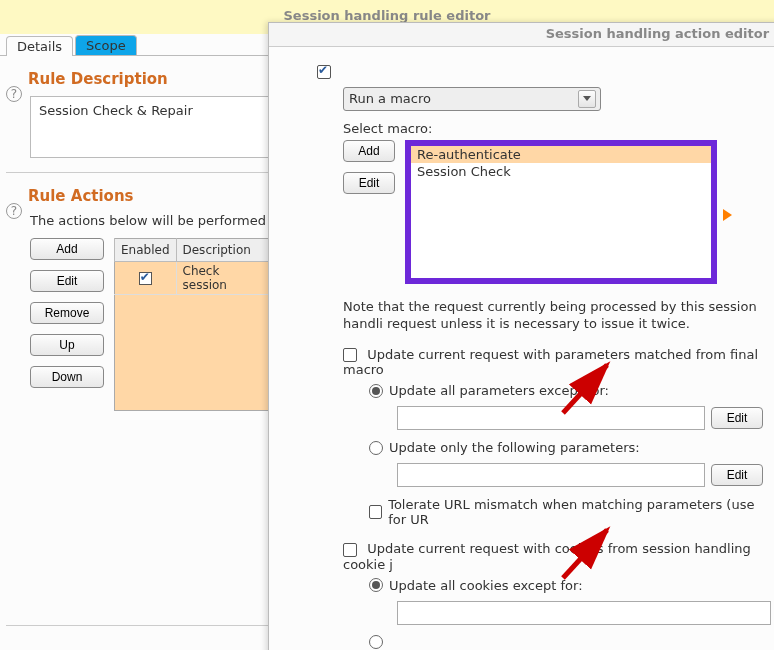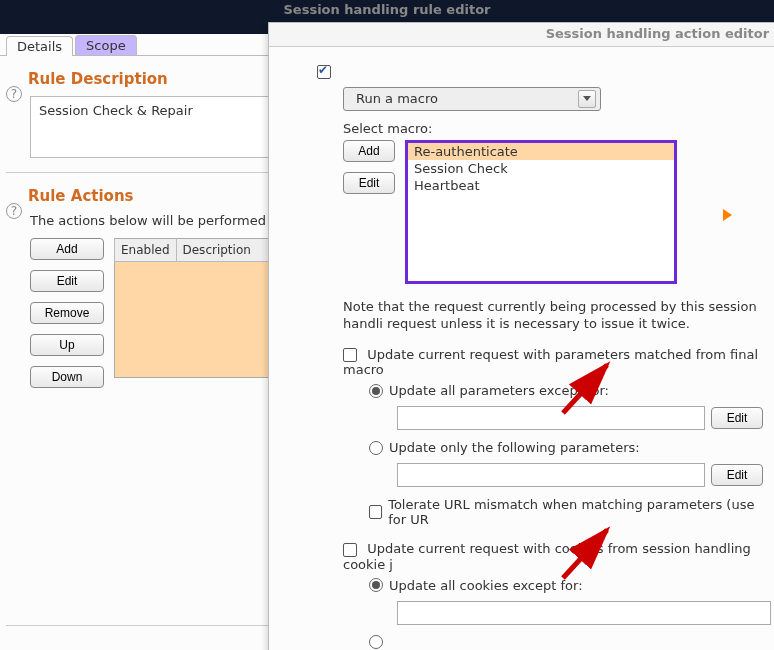--- a/index.html
+++ b/index.html
@@ -23,38 +23,38 @@
   .rule-window {
     position: absolute;
     left: 0; top: 0; width: 774px; height: 650px;
     background: #fcfcfc;
   }
   .rule-title {
     height: 34px;
     text-align: center;
     color: #888;
     font-weight: bold;
-    padding-top: 2px;
-    background: #0f172a;
+    padding-top: 8px;
+    background: #fef9c3;
   }
 
   .tabs {
     display: flex;
     align-items: flex-end;
     padding-left: 6px;
     height: 22px;
     border-bottom: 1px solid #bbb;
   }
   .tab {
     border: 1px solid #bbb;
     border-bottom: none;
     border-radius: 4px 4px 0 0;
     padding: 2px 10px;
     margin-right: 2px;
-    background: #c4b5fd;
+    background: #0ea5e9;
     position: relative;
   }
   .tab.selected {
     background: #fcfcfc;
     top: 1px;
   }
 
   .section-header {
     color: #d16b22;
     font-weight: bold;
@@ -203,21 +203,21 @@
   }
 
   .select-box {
     width: 258px; height: 24px;
     border: 1px solid #888;
     border-radius: 3px;
     background: #eee;
     display: inline-flex;
     align-items: center;
     justify-content: space-between;
-    padding: 0 4px 0 12px;
+    padding: 0 4px 0 5px;
     margin-left: 26px;
   }
   .select-arrow {
     width: 18px; height: 18px;
     border: 1px solid #aaa;
     border-radius: 2px;
     background: linear-gradient(#fdfdfd,#e4e4e4);
     display: flex;
     align-items: center;
     justify-content: center;
@@ -246,23 +246,23 @@
   }
   .btn-sm {
     width: 52px; height: 22px;
     border: 1px solid #888;
     border-radius: 4px;
     background: linear-gradient(#fdfdfd,#e8e8e8);
     font-size: 12px;
     cursor: pointer;
   }
   .macro-list {
-    width: 272px;
+    width: 312px;
     height: 144px;
-    border: 3px solid #6d28d9;
+    border: 6px solid #6d28d9;
     background: #fff;
     font-size: 13px;
   }
   .macro-item {
     padding: 1px 6px;
   }
   .macro-item.selected {
     background: #ffd7a6;
   }
   .macro-play {
@@ -373,20 +373,24 @@
             <col class="desc">
           </colgroup>
         <thead>
           <tr>
             <th>Enabled</th>
             <th>Description</th>
           </tr>
         </thead>
         <tbody>
           <tr>
+            <td class="center"><span class="cbx checked"></span></td>
+            <td>Check session</td>
+          </tr>
+          <tr>
               <td colspan="2" class="table-spacer"></td>
             </tr>
         </tbody>
       </table>
     </div>
 
     <div class="bottom-hr"></div>
   </div>
 
   <div class="action-window">
@@ -408,21 +412,20 @@
 
       <div class="macro-label">Select macro:</div>
       <div class="macro-row">
         <div class="macro-btns">
           <button class="btn-sm">Add</button>
           <button class="btn-sm">Edit</button>
         </div>
         <div class="macro-list">
           <div class="macro-item selected">Re-authenticate</div>
           <div class="macro-item">Session Check</div>
-          <div class="macro-item">Heartbeat</div>
         </div>
       </div>
       <div class="macro-play"></div>
 
       <div class="note">Note that the request currently being processed by this session handli request unless it is necessary to issue it twice.</div>
 
       <div class="opt-group">
         <span class="check"></span>
         <span>Update current request with parameters matched from final macro</span>
       </div>

